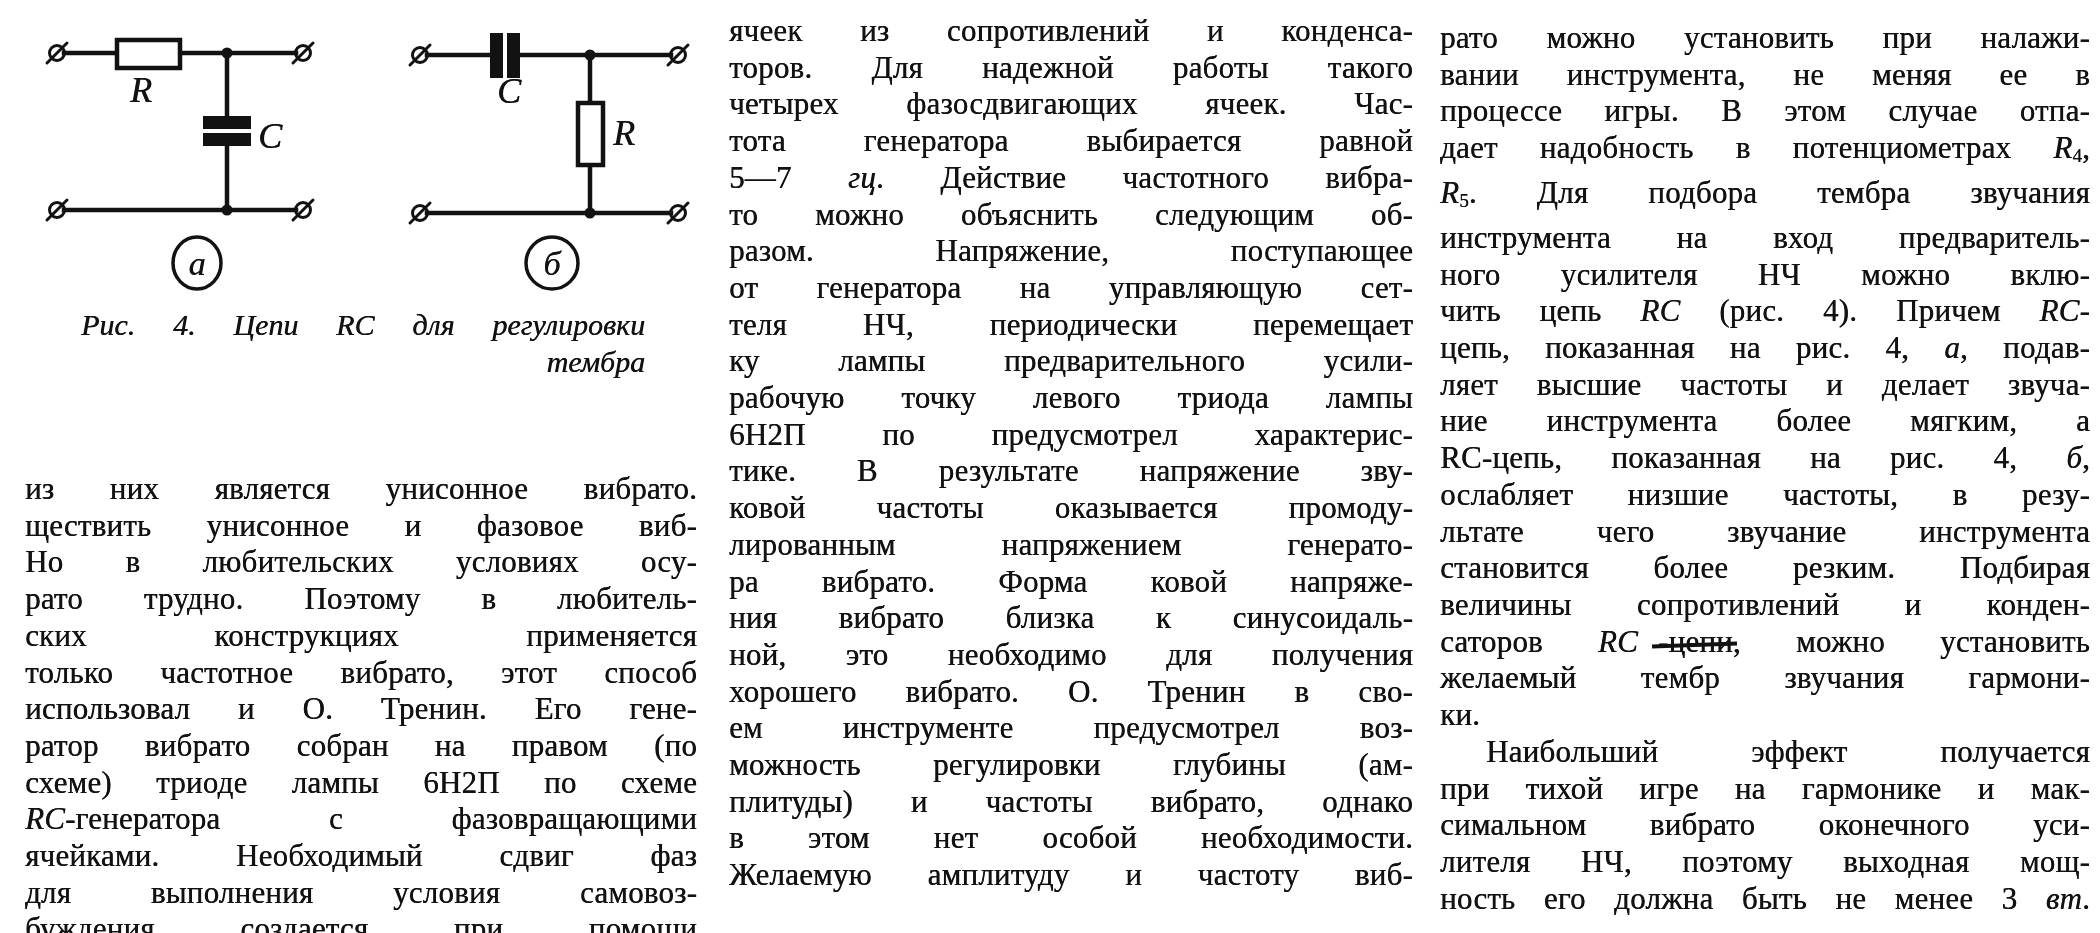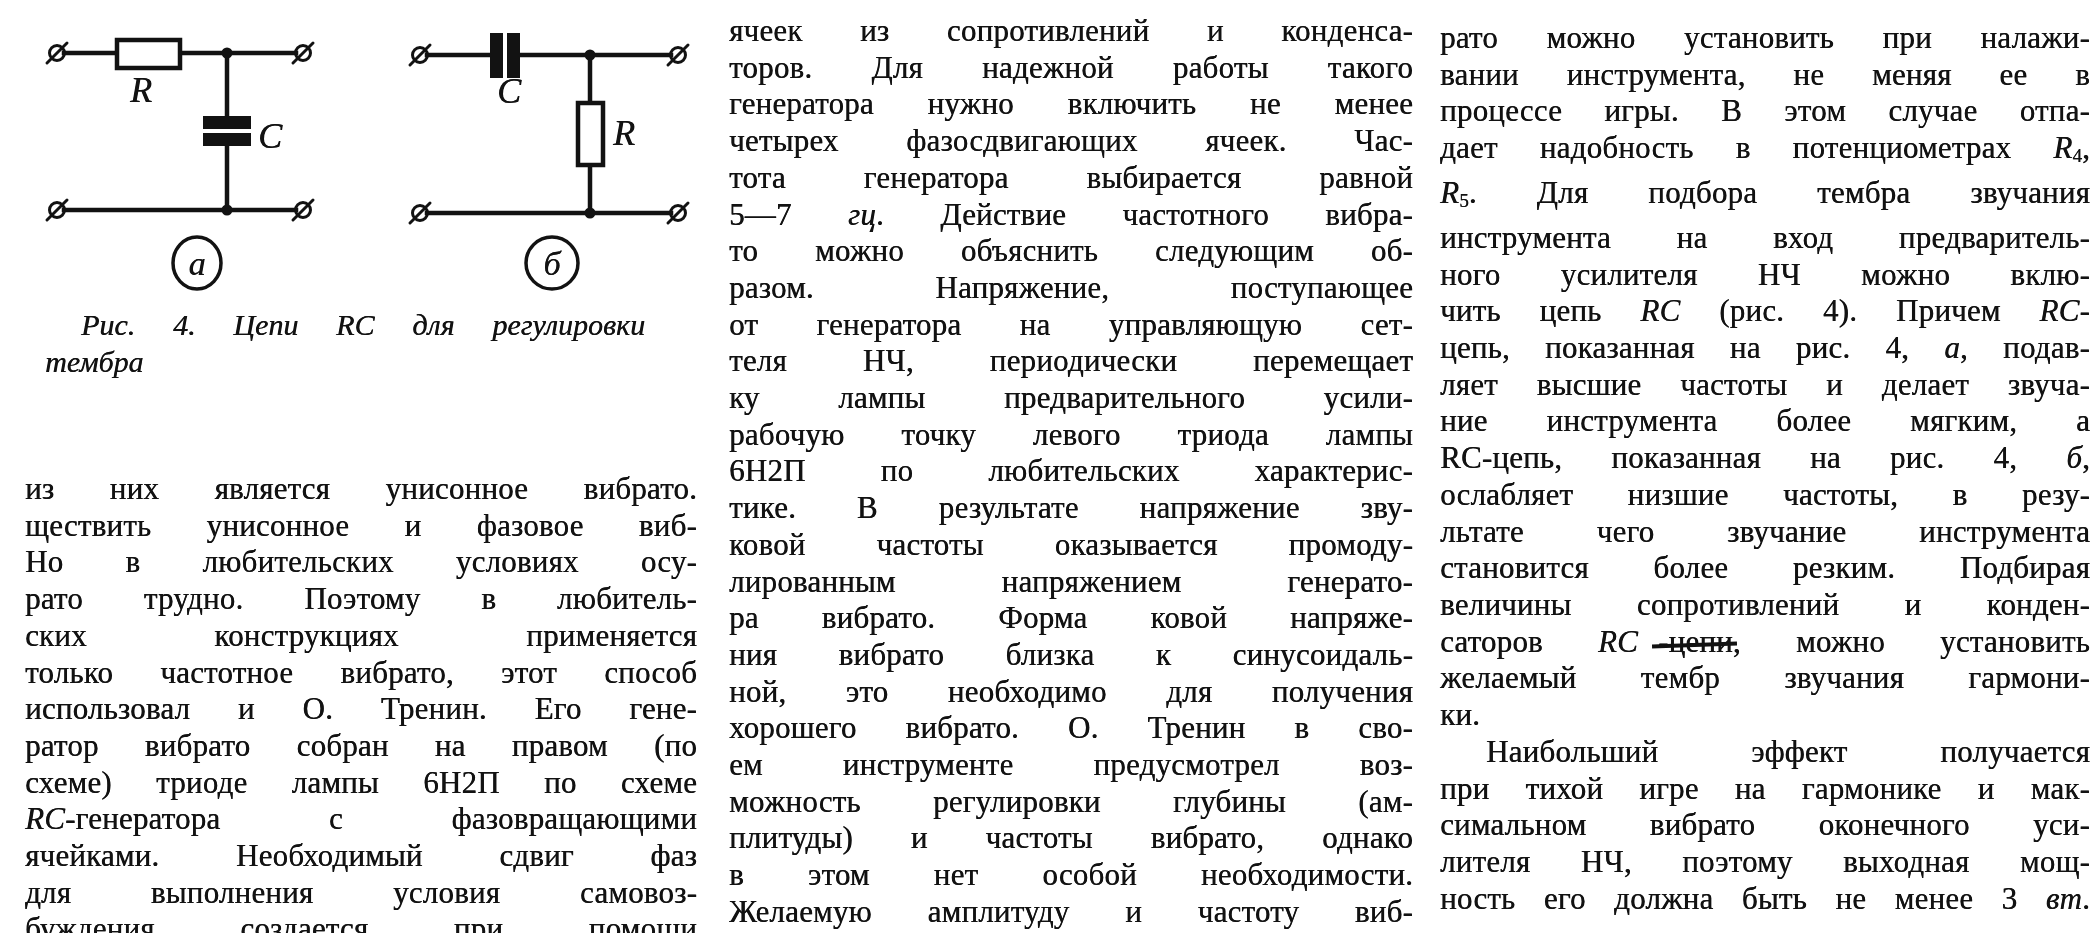--- a/index.html
+++ b/index.html
@@ -20,21 +20,21 @@
   .strike{position:relative;margin-left:20px;}
   .strike::after{
     content:"";position:absolute;left:-6px;right:-4px;top:54%;height:4px;
     background:#121212;transform:rotate(-2deg);
   }
   .caption{
     position:absolute;left:45px;top:306px;width:600px;
     font-style:italic;font-size:30px;line-height:37px;
   }
   .cap1{text-align:justify;text-align-last:justify;margin-left:36px;}
-  .cap2{text-align:left;}
+  .cap2{text-align:right;}
   .figure{position:absolute;left:0;top:0;}
   .wire{stroke:#121212;stroke-width:4.5;stroke-linecap:square;}
   .comp{fill:#ffffff;stroke:#121212;stroke-width:4.5;}
   .plate{fill:#121212;stroke:none;}
   .dot{fill:#121212;stroke:none;}
   .term-c{fill:none;stroke:#121212;stroke-width:3;}
   .term-s{stroke:#121212;stroke-width:3;stroke-linecap:round;}
   .tagring{fill:none;stroke:#121212;stroke-width:3.5;}
   .svgtxt{font-family:"Liberation Serif",serif;font-style:italic;font-size:36px;fill:#121212;}
   .tagtxt{font-family:"Liberation Serif",serif;font-style:italic;font-size:34px;fill:#121212;text-anchor:middle;}
@@ -132,31 +132,30 @@
       <div class="line">ратор вибрато собран на правом (по</div>
       <div class="line">схеме) триоде лампы 6Н2П по схеме</div>
       <div class="line"><span class="it">RC</span>-генератора с фазовращающими</div>
       <div class="line">ячейками. Необходимый сдвиг фаз</div>
       <div class="line">для выполнения условия самовоз-</div>
       <div class="line">буждения создается при помощи</div>
     </div>
   <div class="textblock tb-middle">
       <div class="line">ячеек из сопротивлений и конденса-</div>
       <div class="line">торов. Для надежной работы такого</div>
-      <div class="line">генератора нужно включить не менее</div>
       <div class="line">четырех фазосдвигающих ячеек. Час-</div>
       <div class="line">тота генератора выбирается равной</div>
       <div class="line">5—7 <span class="it">гц</span>. Действие частотного вибра-</div>
       <div class="line">то можно объяснить следующим об-</div>
       <div class="line">разом. Напряжение, поступающее</div>
       <div class="line">от генератора на управляющую сет-</div>
       <div class="line">теля НЧ, периодически перемещает</div>
       <div class="line">ку лампы предварительного усили-</div>
       <div class="line">рабочую точку левого триода лампы</div>
-      <div class="line">6Н2П по любительских характерис-</div>
+      <div class="line">6Н2П по предусмотрел характерис-</div>
       <div class="line">тике. В результате напряжение зву-</div>
       <div class="line">ковой частоты оказывается промоду-</div>
       <div class="line">лированным напряжением генерато-</div>
       <div class="line">ра вибрато. Форма ковой напряже-</div>
       <div class="line">ния вибрато близка к синусоидаль-</div>
       <div class="line">ной, это необходимо для получения</div>
       <div class="line">хорошего вибрато. О. Тренин в сво-</div>
       <div class="line">ем инструменте предусмотрел воз-</div>
       <div class="line">можность регулировки глубины (ам-</div>
       <div class="line">плитуды) и частоты вибрато, однако</div>

